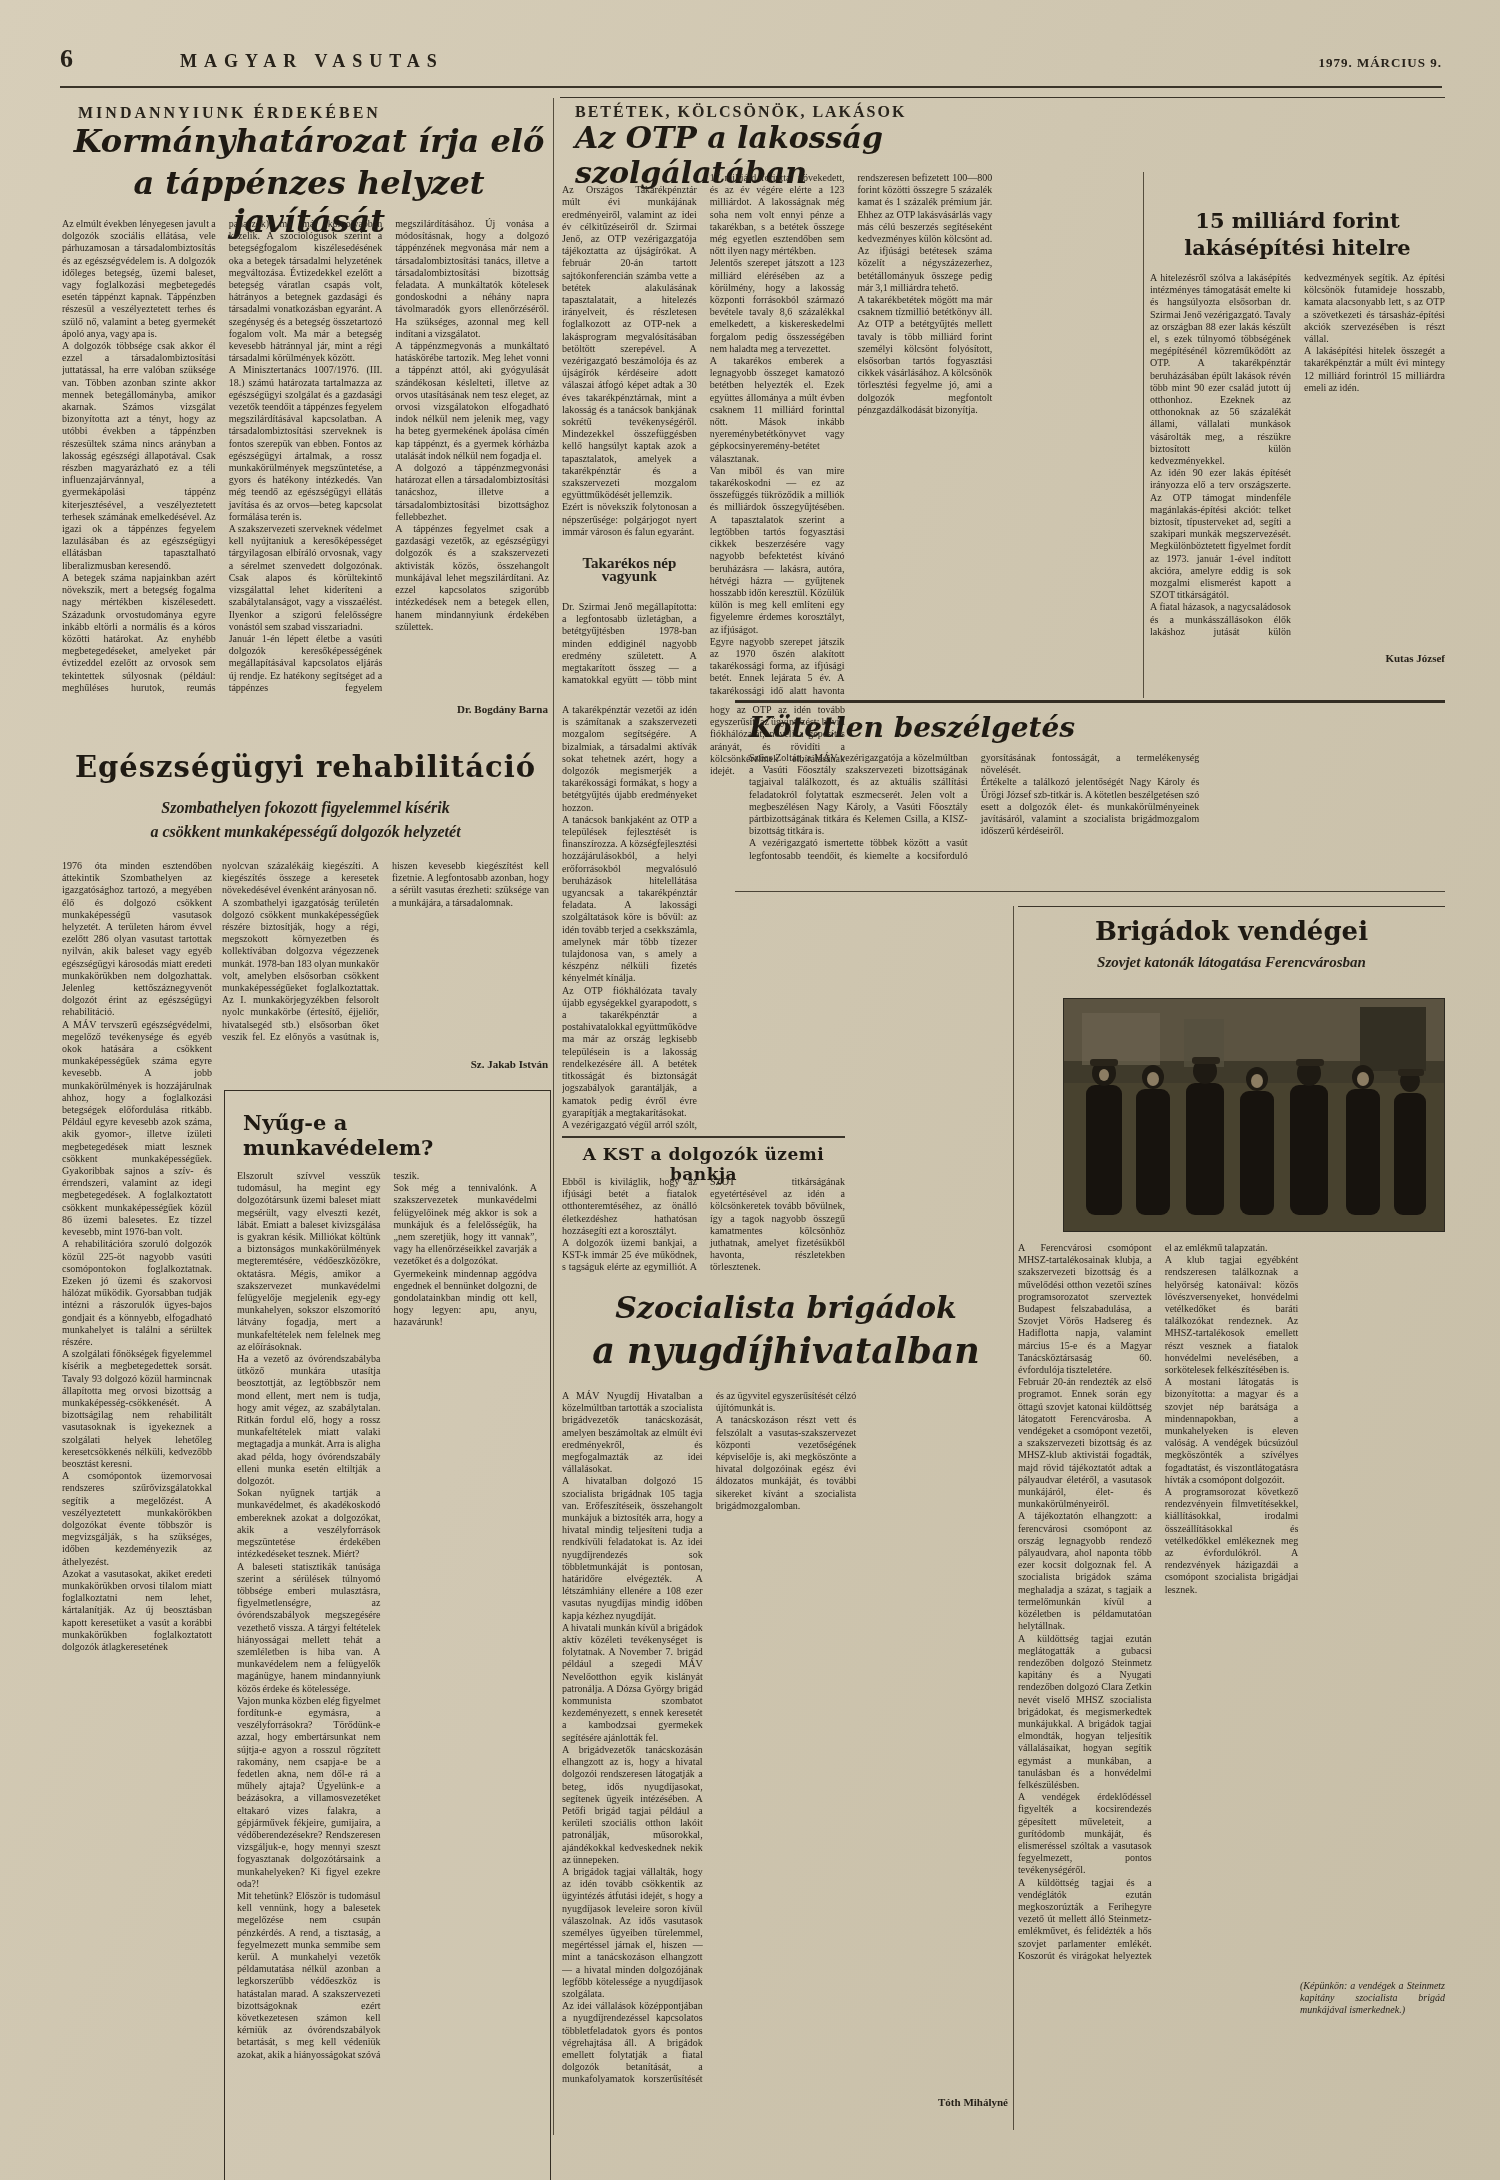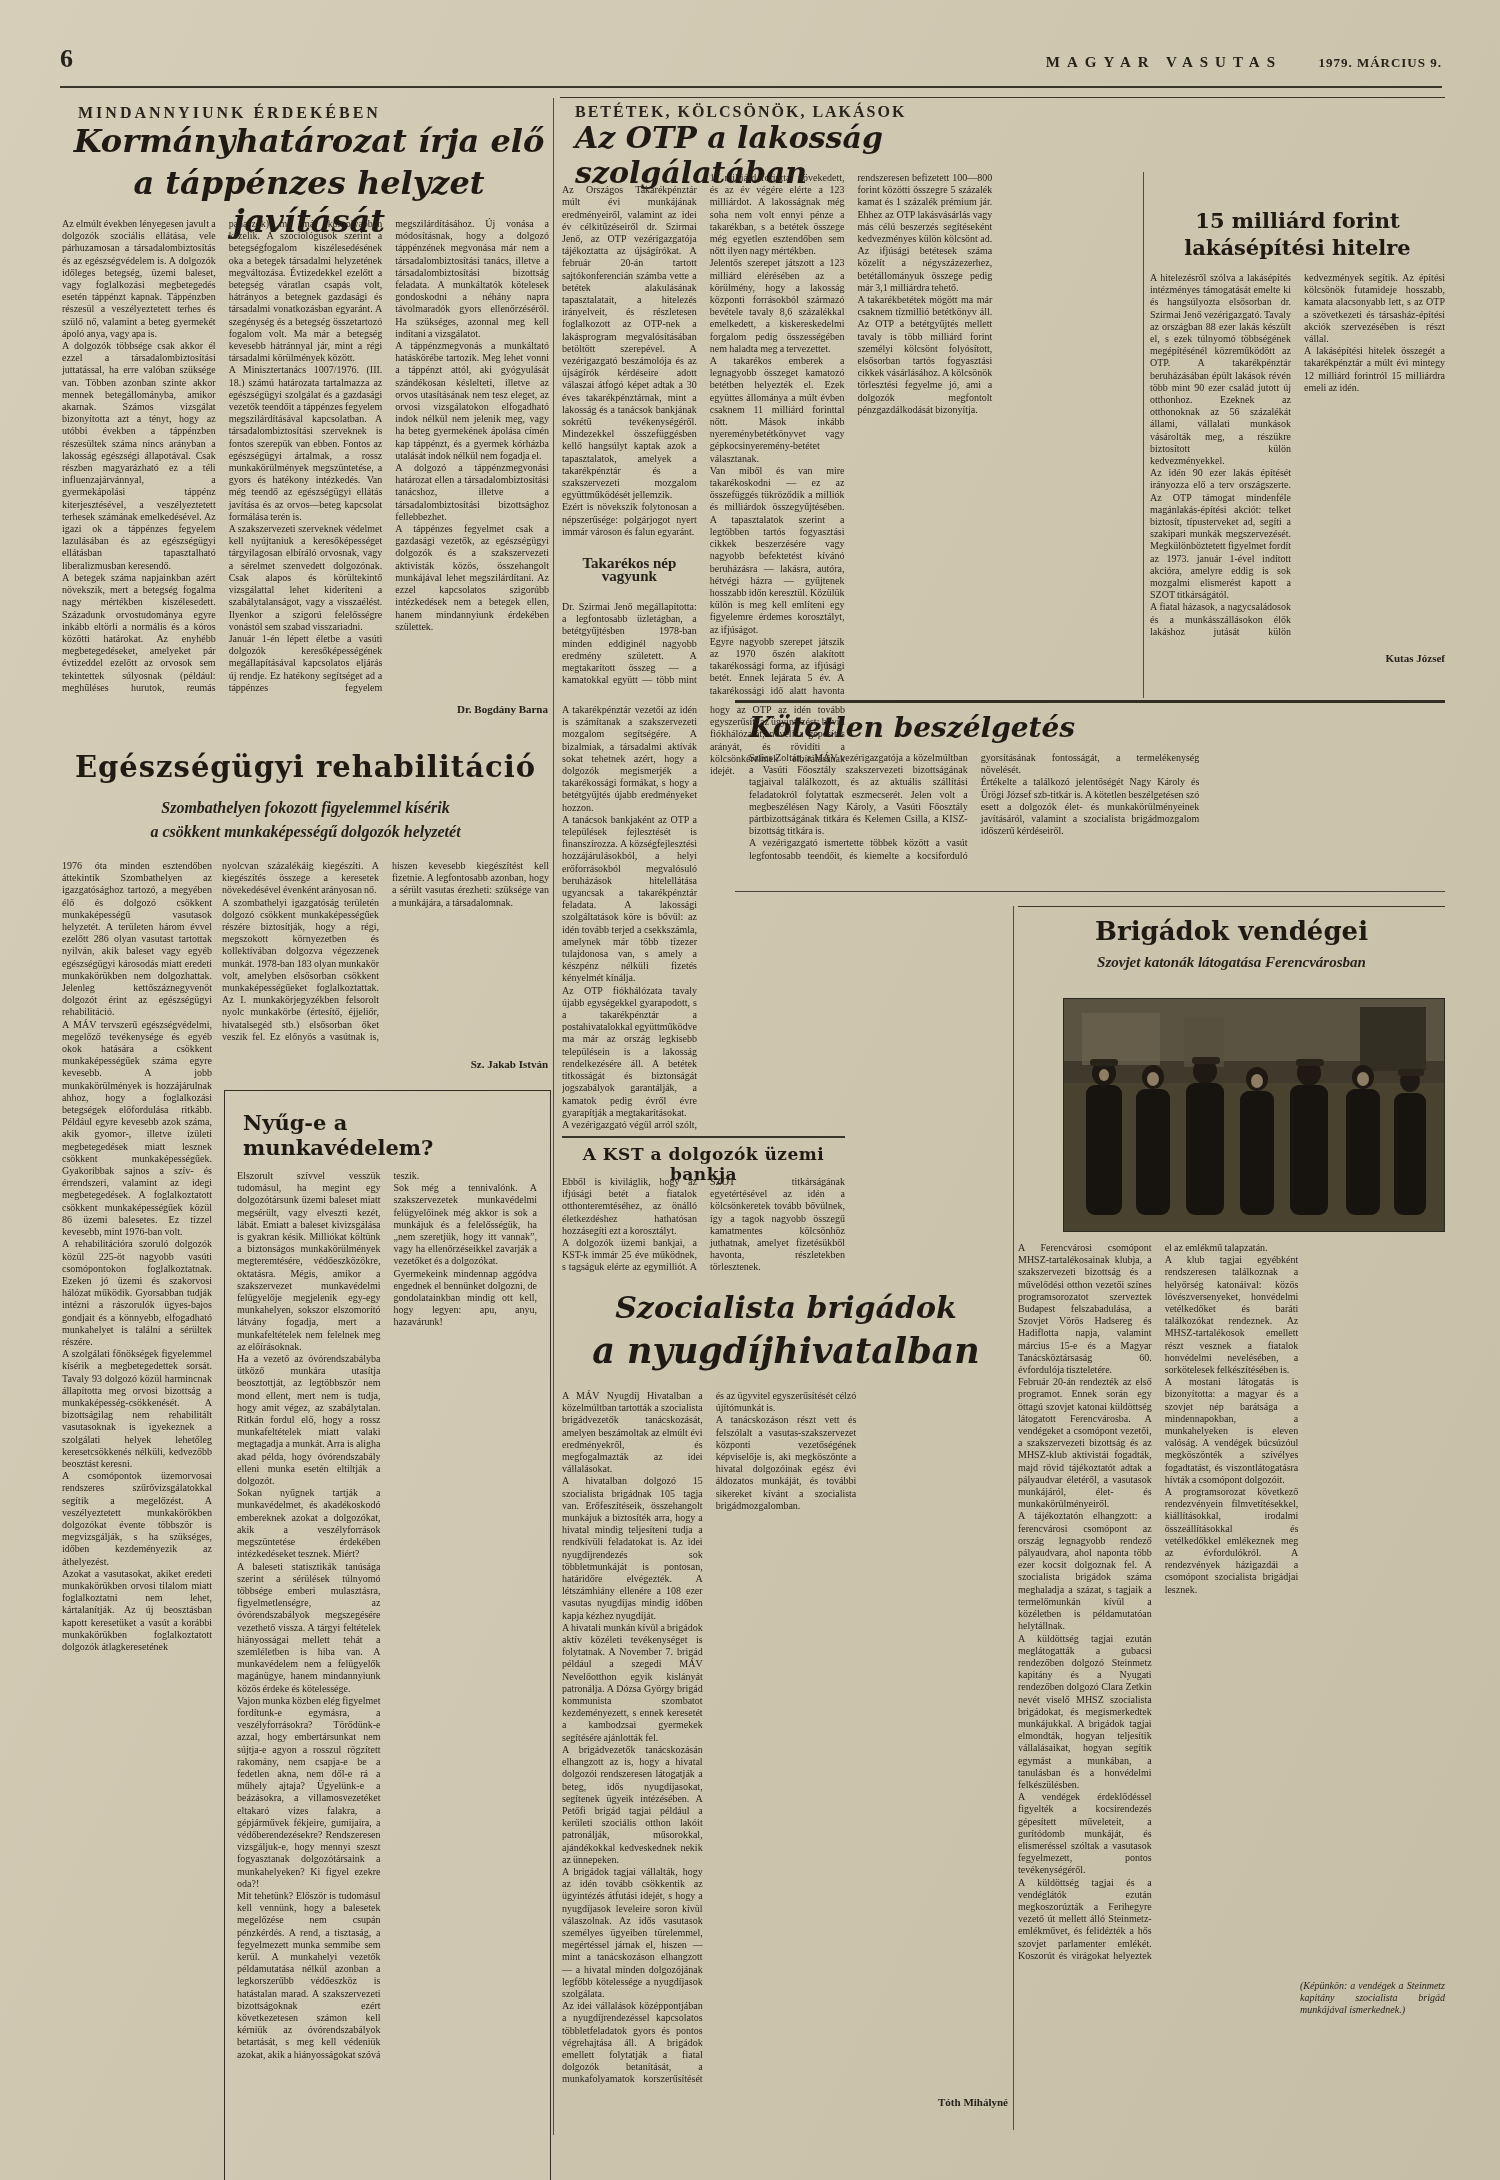--- a/index.html
+++ b/index.html
@@ -21,21 +21,21 @@
   .subhead-inline{font-weight:bold;text-align:center;font-size:15px;margin:7px 0;white-space:normal}
   .boxed{border:1.6px solid #332d23;background:rgba(215,206,186,0.25)}
 </style>
 </head>
 <body>
 
 <div class="page">
 
   <div class="abs" style="left:60px;top:44px;width:1382px;display:flex;align-items:baseline;justify-content:space-between">
     <div style="font-weight:bold;font-size:26px;width:120px">6</div>
-    <div style="font-weight:bold;font-size:15px;letter-spacing:7px;text-align:right;flex:1">MAGYAR VASUTAS</div>
+    <div style="font-weight:bold;font-size:18px;letter-spacing:7px;text-align:left;flex:1">MAGYAR VASUTAS</div>
     <div style="font-weight:bold;font-size:13px;letter-spacing:1px;width:160px;text-align:right">1979. MÁRCIUS 9.</div>
   </div>
   <div class="abs rule" style="left:60px;top:86px;width:1382px;height:2px"></div>
 
   <div class="abs vrule" style="left:553px;top:98px;height:2037px"></div>
 
   <div class="abs kicker" style="left:78px;top:104px">MINDANNYIUNK ÉRDEKÉBEN</div>
   <div class="abs display it ctr" style="left:70px;top:164px;width:478px;font-size:32px">a táppénzes helyzet javítását</div>
   <div class="abs display it ctr" style="left:70px;top:122px;width:478px;font-size:32px">Kormányhatározat írja elő</div>
   <div class="abs body c3" style="left:62px;top:218px;width:487px;height:478px">Az elmúlt években lényegesen javult a dolgozók szociális ellátása, vele párhuzamosan a társadalombiztosítás és az egészségvédelem is. A dolgozók időleges betegség, üzemi baleset, vagy foglalkozási megbetegedés esetén táppénzt kapnak. Táppénzben részesül a veszélyeztetett terhes és szülő nő, valamint a beteg gyermekét ápoló anya, vagy apa is.

